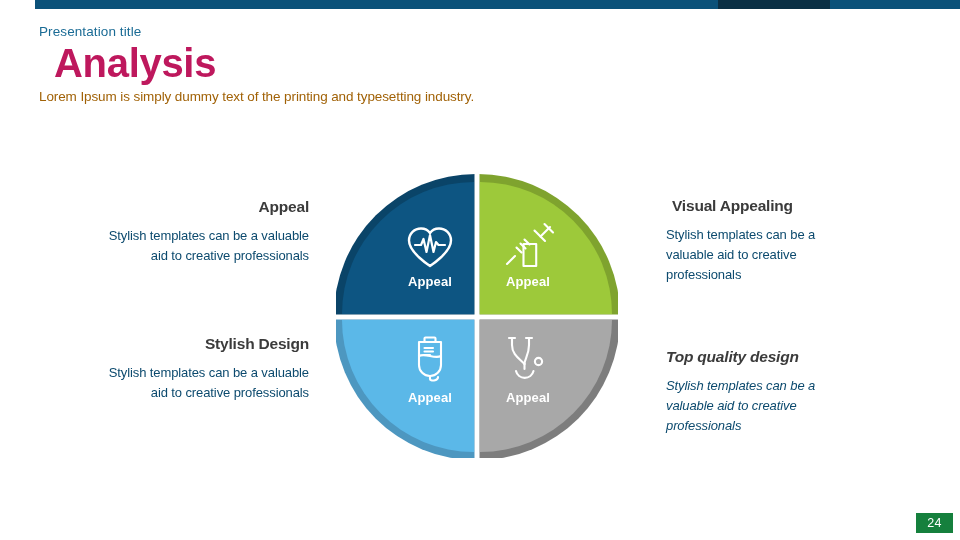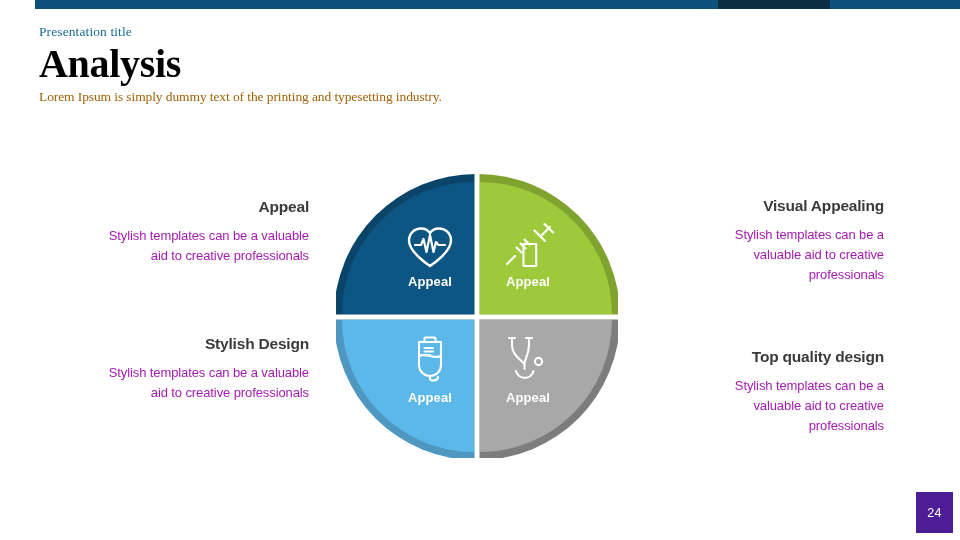--- a/index.html
+++ b/index.html
@@ -31,36 +31,35 @@
   .seg-a { left: 35px;  width: 683px; background: #0b5179; }
   .seg-b { left: 718px; width: 112px; background: #0a2f44; }
   .seg-c { left: 830px; width: 130px; background: #0b5179; }
 
   
   .header {
     position: absolute;
     left: 39px;
     top: 24px;
     width: 700px;
-    font-family: Liberation Serif, serif;
   }
   .kicker {
     font-size: 13.5px;
     color: #1a6b95;
     letter-spacing: .1px;
     line-height: 1.2;
     margin: 0 0 2px 0;
   }
   .title {
     font-size: 40px;
     font-weight: bold;
-    color: #000000;
+    color: #be185d;
     line-height: 1.08;
     letter-spacing: -0.3px;
-    margin: 0 0 4px 0;
+    margin: 0 0 4px 15px;
   }
   .subtitle {
     font-size: 13.5px;
     color: #a16207;
     line-height: 1.25;
     letter-spacing: -0.1px;
     margin: 0;
   }
 
   
@@ -103,41 +102,41 @@
     margin: 0 0 9px 0;
     font-size: 15.5px;
     font-weight: bold;
     color: #3b3b3b;
     line-height: 1.2;
     letter-spacing: -0.2px;
   }
   .block p {
     margin: 0;
     font-size: 13px;
-    color: #a21caf;
+    color: #0c4a6e;
     line-height: 1.54;
     letter-spacing: -0.1px;
   }
   .block.left  { text-align: right; width: 212px; left: 97px; }
-  .block.right { text-align: right;  width: 200px; left: 684px; }
+  .block.right { text-align: left;  width: 200px; left: 666px; }
 
   .blk-tl { top: 198px; }
   .blk-bl { top: 335px; }
   .blk-tr { top: 197px; }
-  .blk-br { top: 348px; }
+  .blk-br { top: 348px; font-style: italic; }
   .blk-tr h3 { padding-left: 6px; }
 
   
   .pagenum {
     position: absolute;
     right: 7px;
     bottom: 7px;
     width: 37px;
-    height: 41px;
-    background: #4c1d95;
+    height: 20px;
+    background: #15803d;
     color: #ffffff;
     font-size: 12.5px;
     display: flex;
     align-items: center;
     justify-content: center;
     letter-spacing: .3px;
   }
 </style>
 </head>
 <body>

